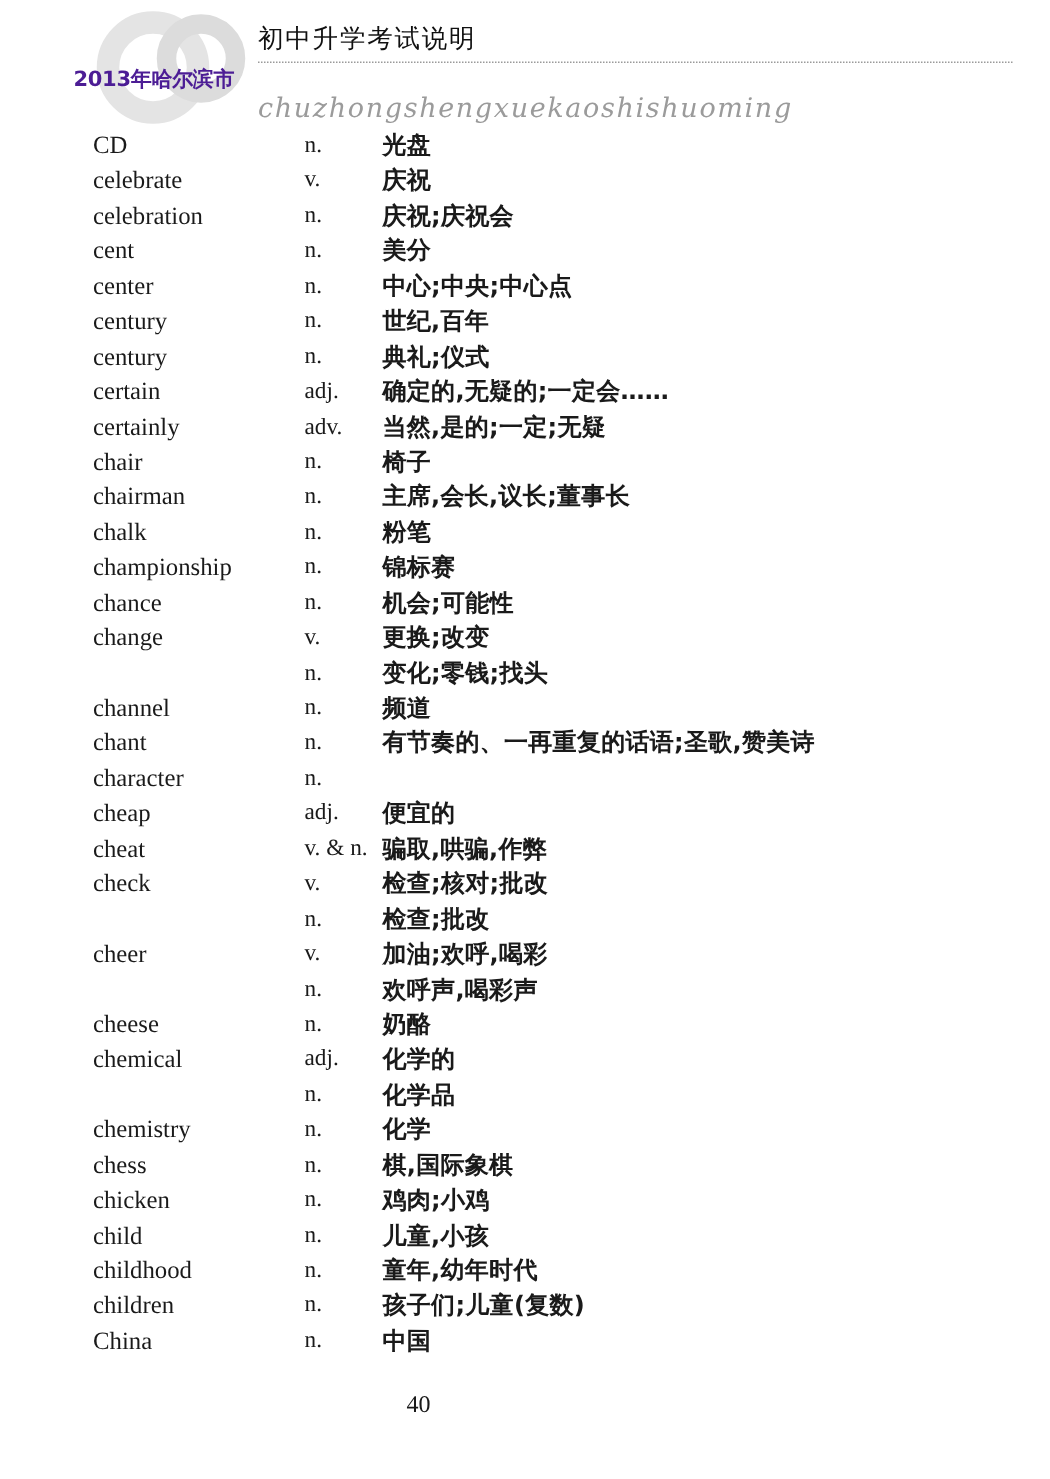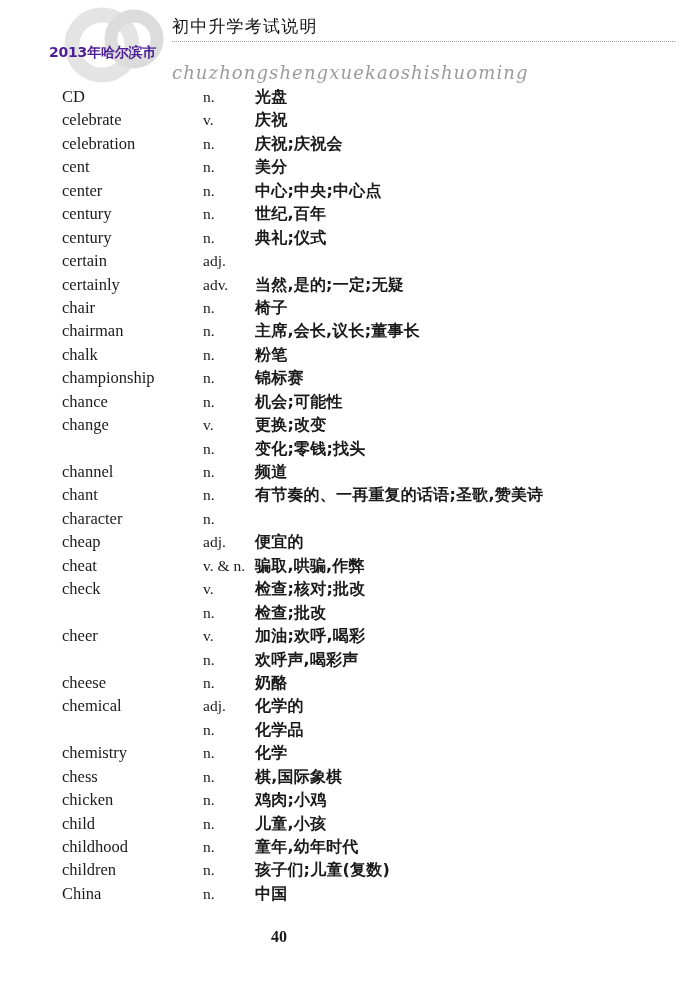--- a/index.html
+++ b/index.html
@@ -124,21 +124,20 @@
     font-weight: bold;
   }
 
   
   .page-footer {
     position: absolute;
     left: 0;
     top: 928px;
     width: 558px;
     text-align: center;
-    font-weight: bold;
   }
 
   .page-number {
     font-size: 16px;
     color: #1a1a1a;
   }
 </style>
 </head>
 <body>
 
@@ -193,20 +192,21 @@
       <span class="col-meaning">世纪,百年</span>
     </div>
     <div class="word-row">
       <span class="col-word">century</span>
       <span class="col-pos">n.</span>
       <span class="col-meaning">典礼;仪式</span>
     </div>
     <div class="word-row">
       <span class="col-word">certain</span>
       <span class="col-pos">adj.</span>
+      <span class="col-meaning">确定的,无疑的;一定会……</span>
     </div>
     <div class="word-row">
       <span class="col-word">certainly</span>
       <span class="col-pos">adv.</span>
       <span class="col-meaning">当然,是的;一定;无疑</span>
     </div>
     <div class="word-row">
       <span class="col-word">chair</span>
       <span class="col-pos">n.</span>
       <span class="col-meaning">椅子</span>

